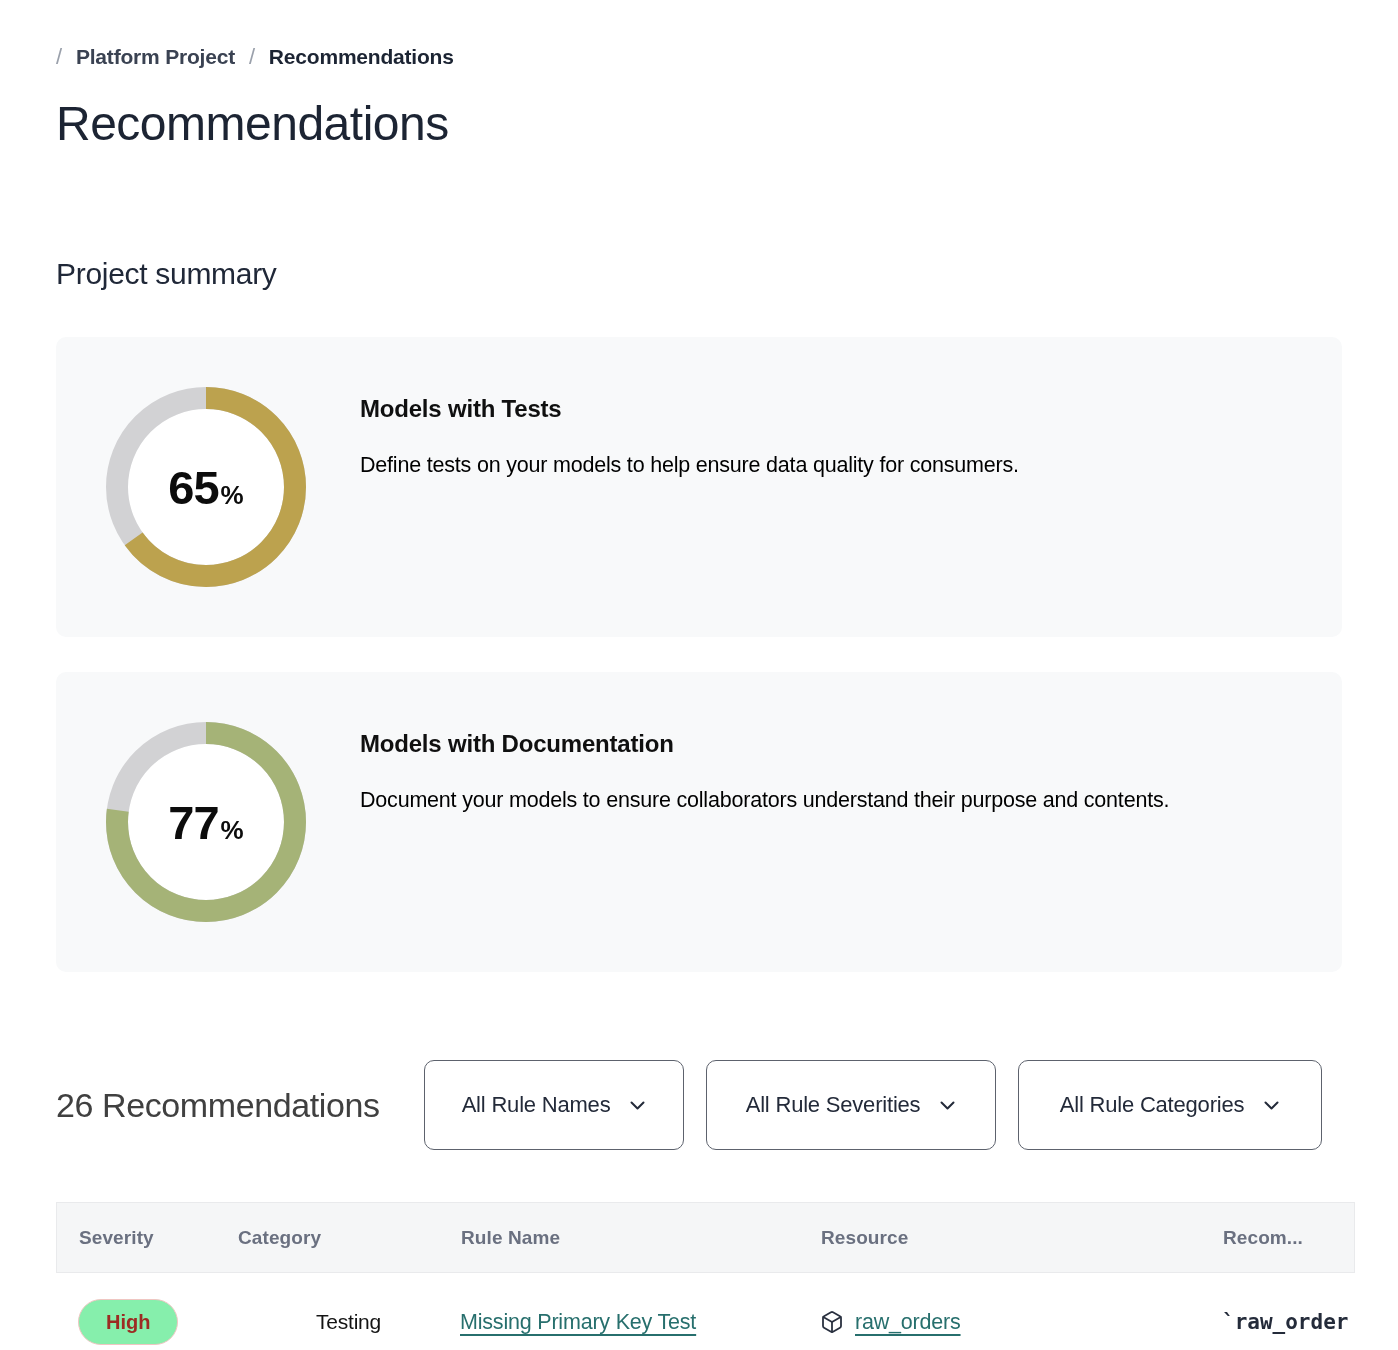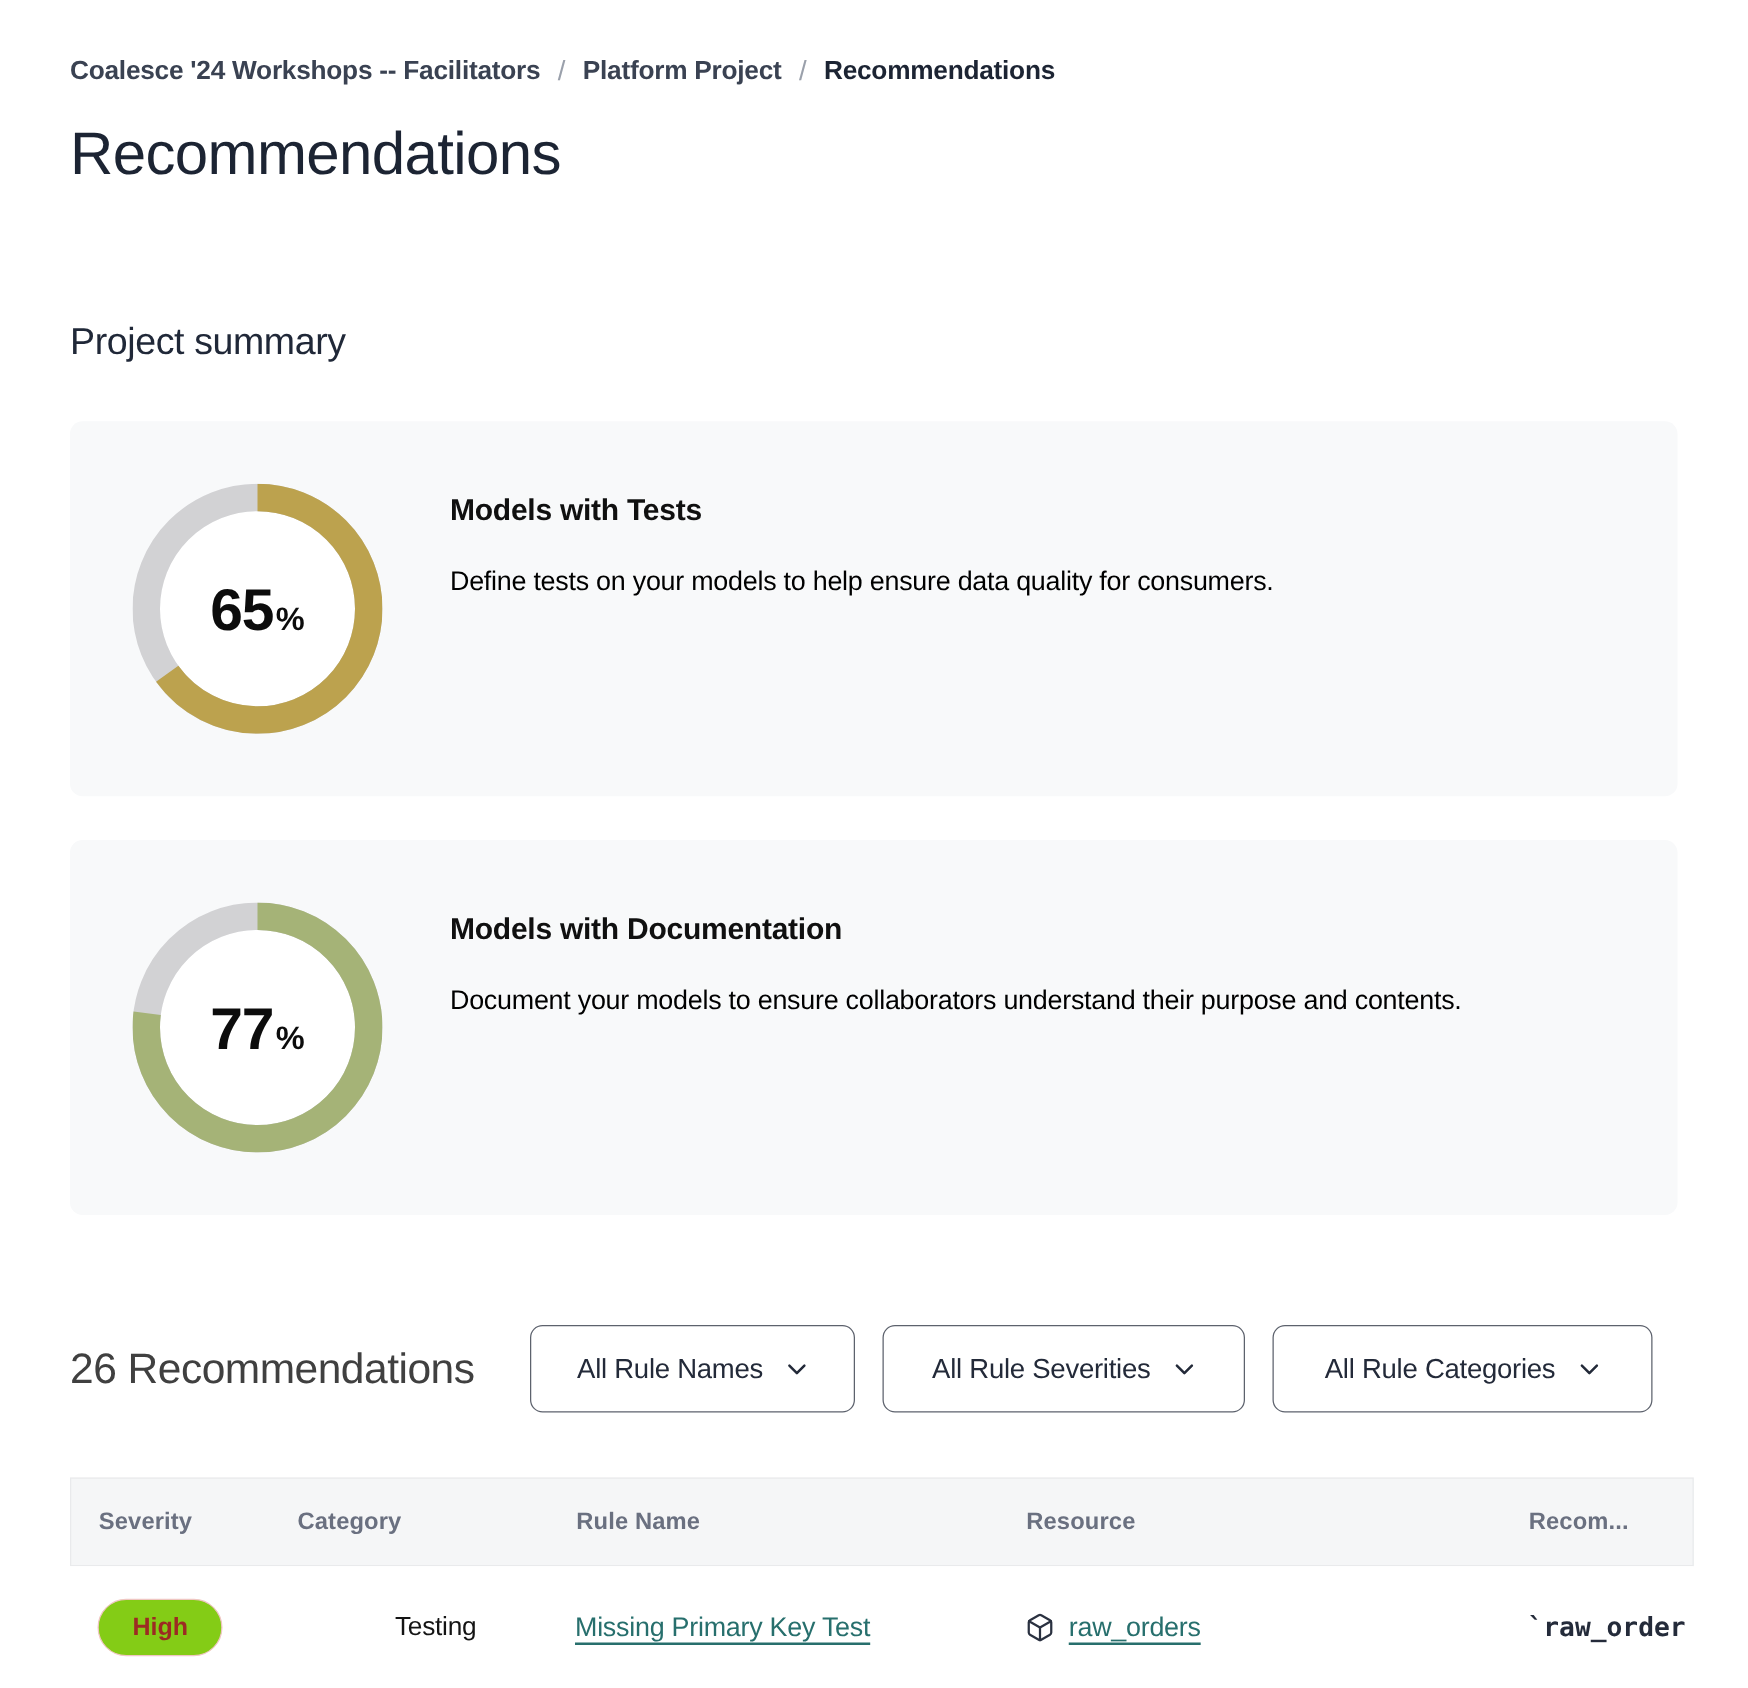--- a/index.html
+++ b/index.html
@@ -41,21 +41,21 @@
   .donut-label .unit { font-size: 26px; font-weight: 600; color: #0c0c0c; margin-left: 2px; }
   .card-text { padding-top: 8px; }
   .card-title { font-size: 24px; font-weight: 700; color: #101010; letter-spacing: -0.2px; }
   .card-desc { margin-top: 26px; font-size: 21.5px; color: #000000; line-height: 1.55; max-width: 840px; letter-spacing: -0.2px; }
 
   
   .rec-bar { margin-top: 88px; display: flex; align-items: center; }
   .rec-heading { font-size: 34px; font-weight: 500; letter-spacing: -0.4px; color: #404040; margin-right: 44px; }
   .filters { display: flex; align-items: center; gap: 22px; }
   .filter-btn {
-    height: 70px;
+    height: 90px;
     border: 1.5px solid #5d626d;
     border-radius: 10px;
     background: #ffffff;
     display: inline-flex;
     align-items: center;
     justify-content: center;
     gap: 20px;
     font-family: "Liberation Sans", sans-serif;
     font-size: 22px;
     font-weight: 500;
@@ -89,21 +89,21 @@
     align-items: center;
     background: #ffffff;
   }
   .badge {
     display: inline-flex;
     align-items: center;
     justify-content: center;
     height: 46px;
     padding: 0 27px;
     border-radius: 24px;
-    background: #84cc16;
+    background: #86efac;
     border: 1px solid #efc6c2;
     font-size: 20px;
     font-weight: 700;
     color: #9c2b23;
     width: max-content;
   }
   .cell-text { font-size: 21px; color: #141414; letter-spacing: -0.2px; text-align: center; }
   a.table-link {
     font-size: 21.5px;
     font-weight: 500;
@@ -124,21 +124,20 @@
     white-space: nowrap;
     overflow: visible;
   }
 </style>
 </head>
 <body>
 
 <div class="page">
 
   <nav class="breadcrumb">
-    <span class="crumb">Coalesce '24 Workshops -- Facilitators</span>
     <span class="sep">/</span>
     <span class="crumb">Platform Project</span>
     <span class="sep">/</span>
     <span class="crumb current">Recommendations</span>
   </nav>
 
   <h1 class="page-title">Recommendations</h1>
 
   <h2 class="section-title">Project summary</h2>
 

